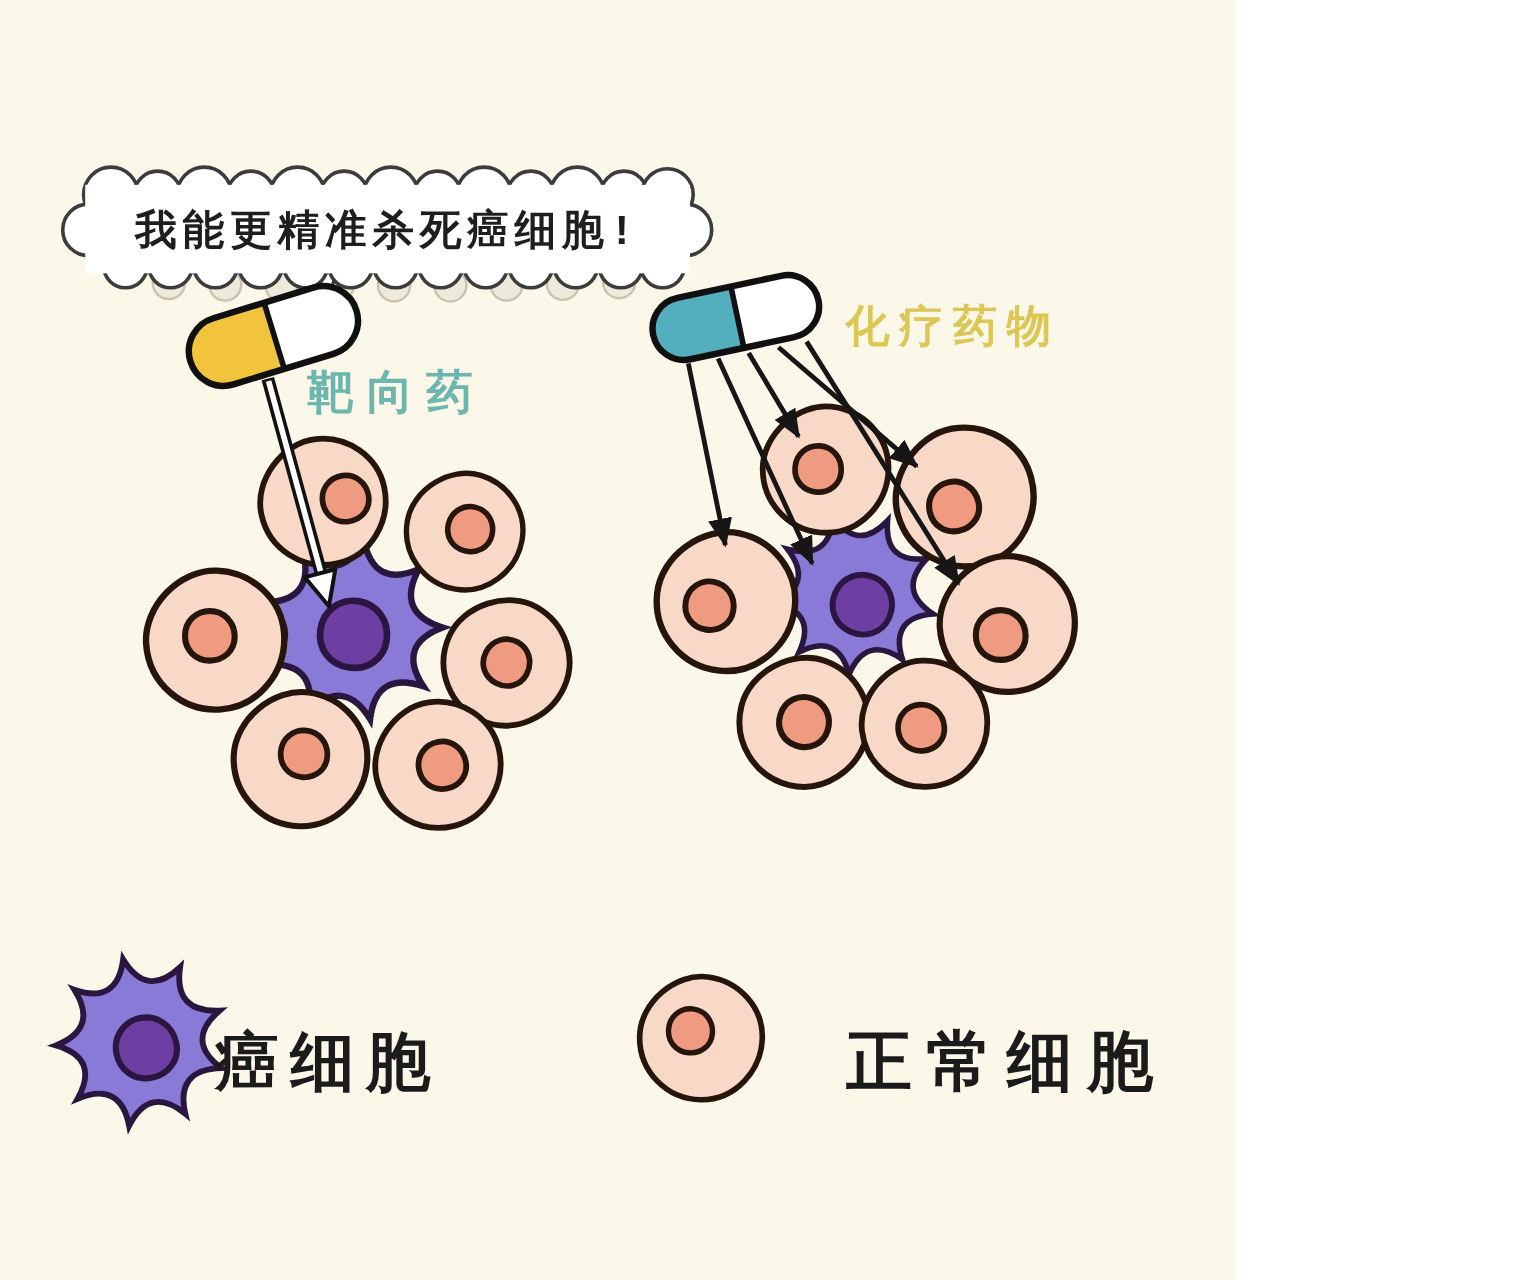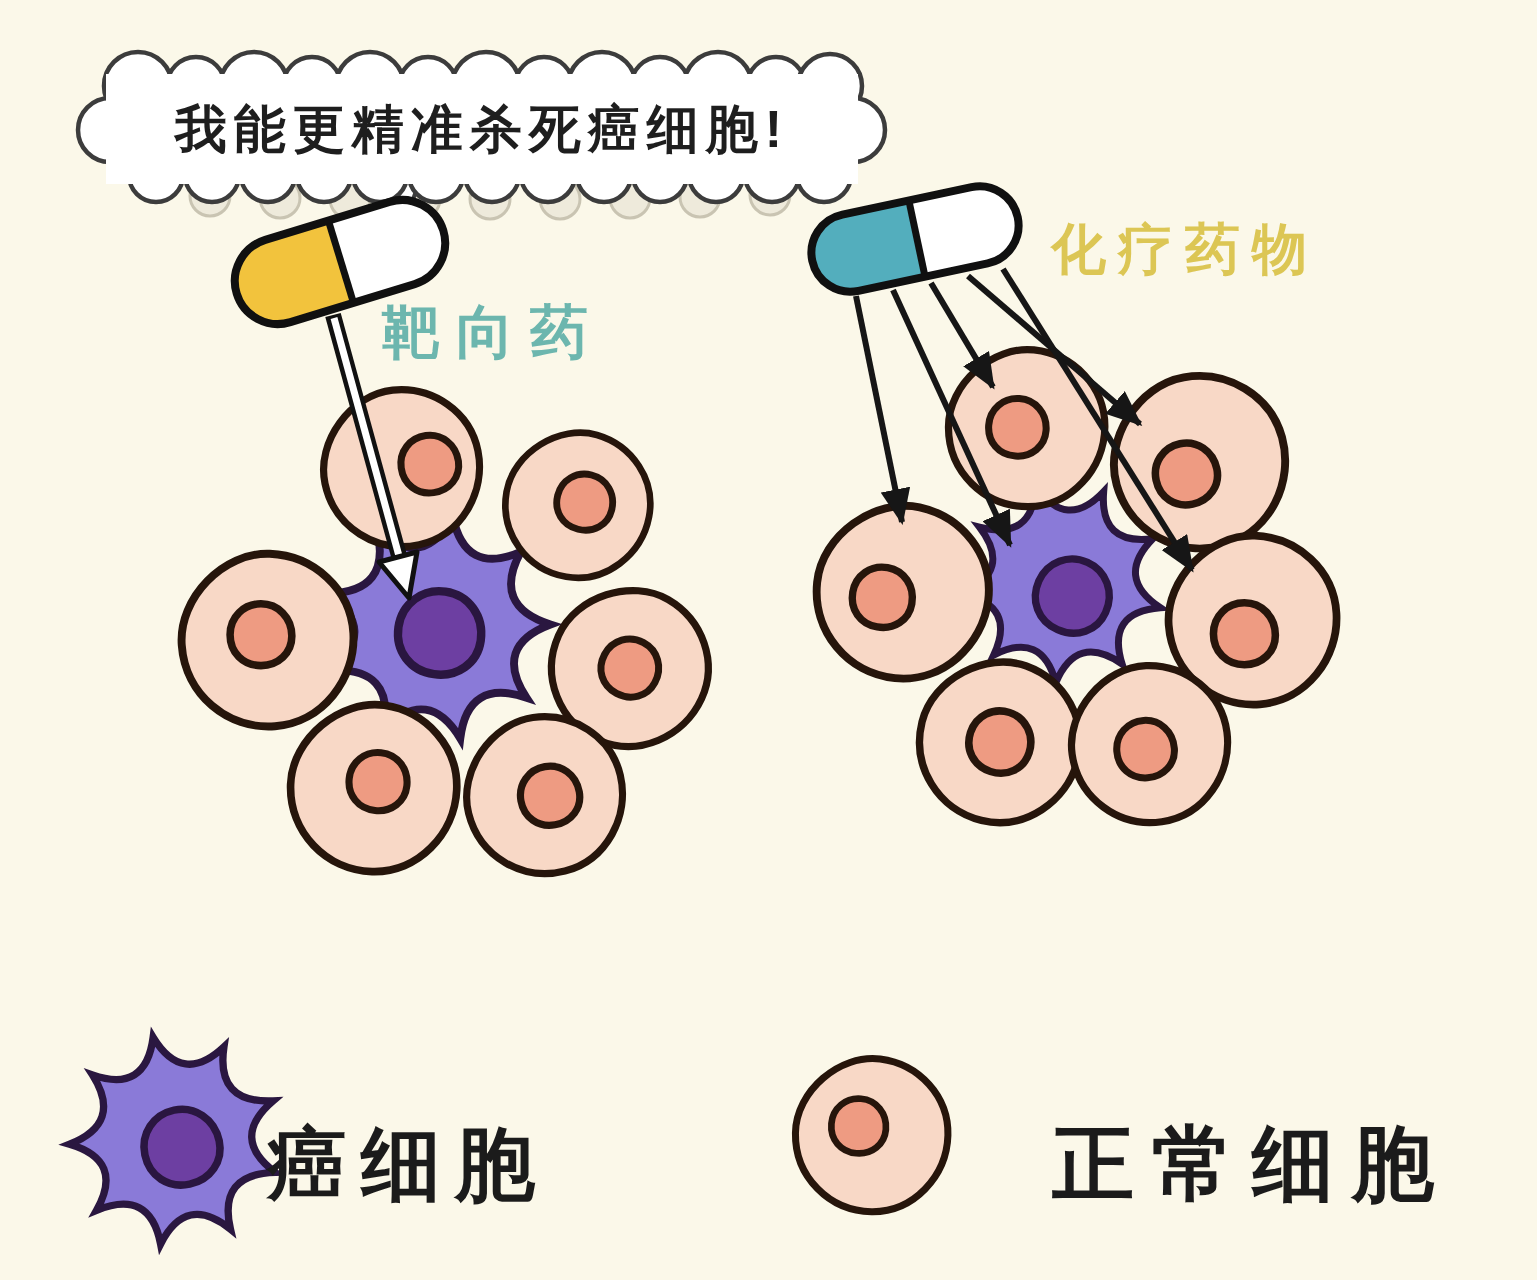--- a/index.html
+++ b/index.html
@@ -1,21 +1,21 @@
 <!DOCTYPE html>
 <html><head>
 <meta charset="utf-8">
 <style>
   html,body{margin:0;padding:0;}
   .stage{
     position:relative;
-    width:1537px;height:1280px;
+    width:1236px;height:1280px;
     background:#fbf8e9;
     overflow:hidden;
-    font-family:Liberation Sans, sans-serif;
+    font-family:Liberation Mono, monospace;
   }
   svg{display:block;width:100%;height:100%;}
 
   
   .scallop{fill:#ffffff;stroke:#3c3c3c;stroke-width:4.5px;}
   .scallop-shadow{fill:#eeeadb;stroke:#c9c4b2;stroke-width:3px;}
   .cloud-cover{fill:#ffffff;stroke:none;}
   .bubble-tail{fill:#ffffff;stroke:#3c3c3c;stroke-width:4px;}
   .bubbletext{font-size:52px;font-weight:700;letter-spacing:7px;}
 

